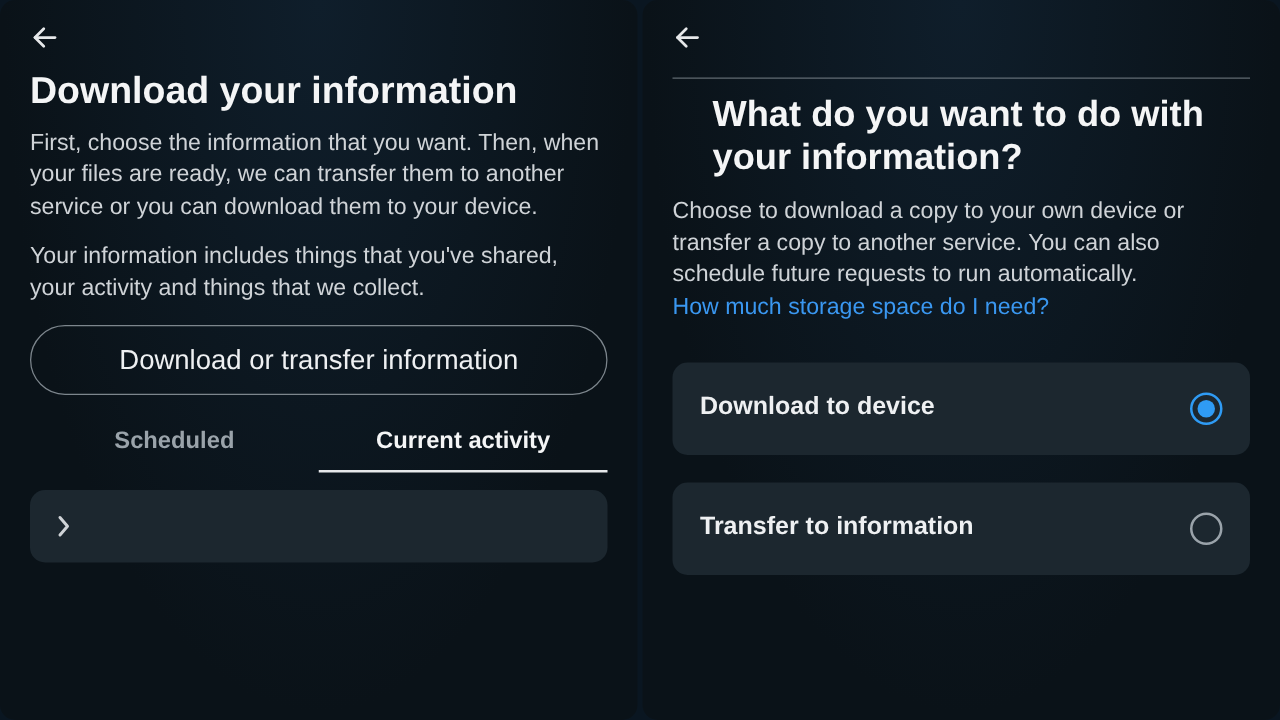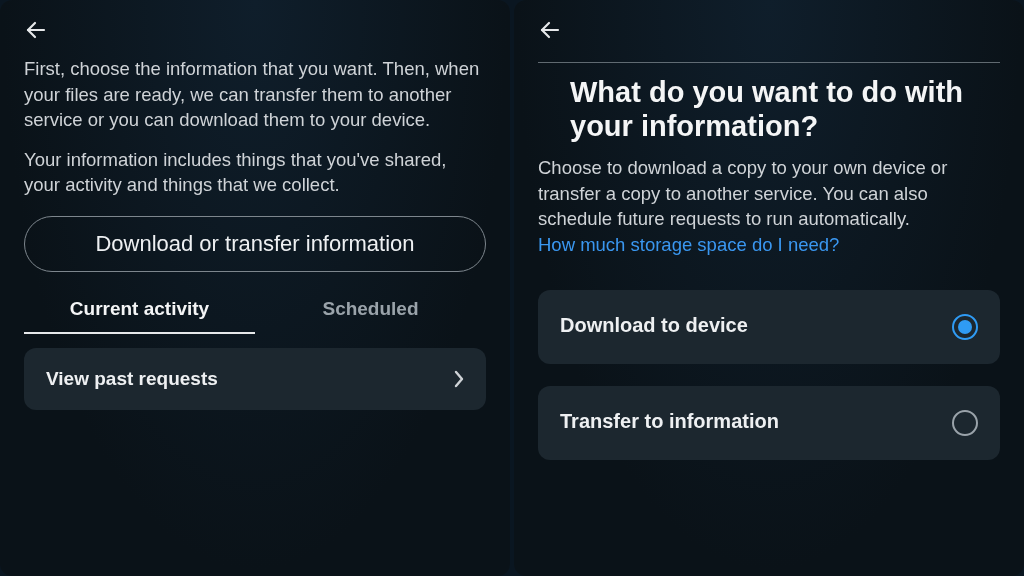--- a/index.html
+++ b/index.html
@@ -114,33 +114,33 @@
 </style>
 </head>
 <body>
 
 <div class="panel left">
   <svg class="back-arrow" viewBox="0 0 24 24">
     <line x1="4" y1="12" x2="20" y2="12"></line>
     <polyline points="11 5 4 12 11 19"></polyline>
   </svg>
 
+  <h1 class="title">Download your information</h1>
 
   <p class="body">First, choose the information that you want. Then, when your files are ready, we can transfer them to another service or you can download them to your device.</p>
   <p class="body">Your information includes things that you've shared, your activity and things that we collect.</p>
 
   <div class="pill-btn">Download or transfer information</div>
 
   <div class="tabs">
+    <div class="tab">Scheduled</div>
     <div class="tab active">Current activity</div>
-    <div class="tab">Scheduled</div>
   </div>
 
   <div class="card">
-    <span class="card-label">View past requests</span>
     <svg class="chev" viewBox="0 0 10 18">
       <polyline points="2 2 8 9 2 16"></polyline>
     </svg>
   </div>
 </div>
 
 <div class="panel right">
   <svg class="back-arrow" viewBox="0 0 24 24">
     <line x1="4" y1="12" x2="20" y2="12"></line>
     <polyline points="11 5 4 12 11 19"></polyline>

